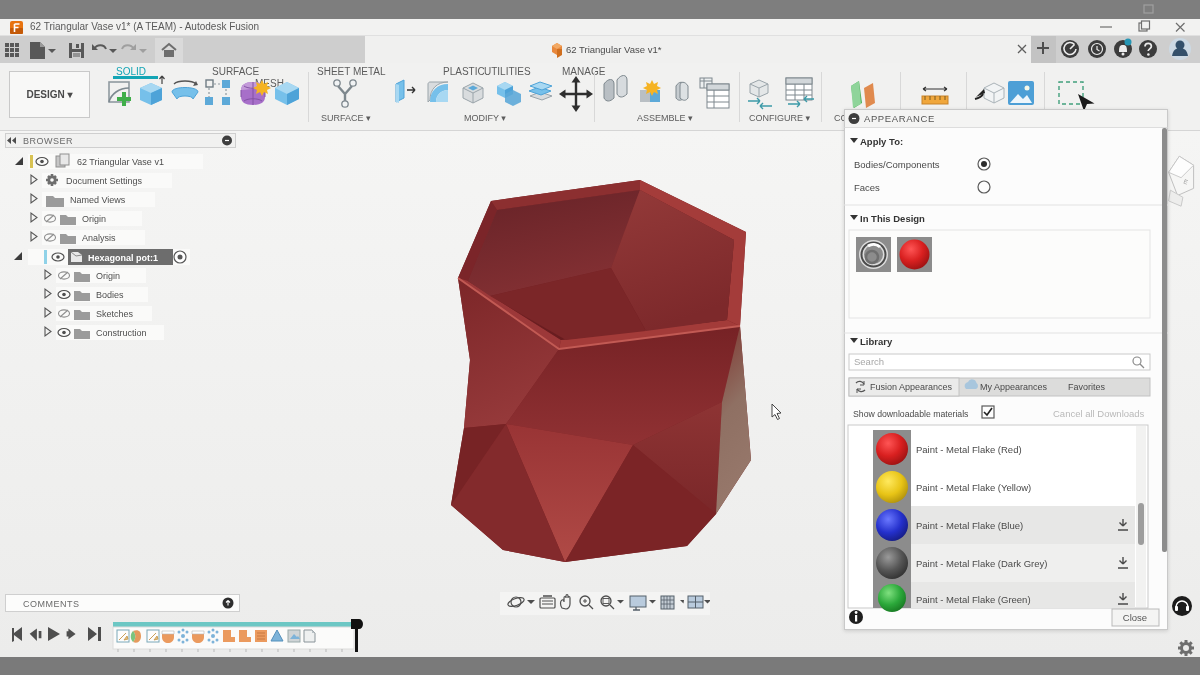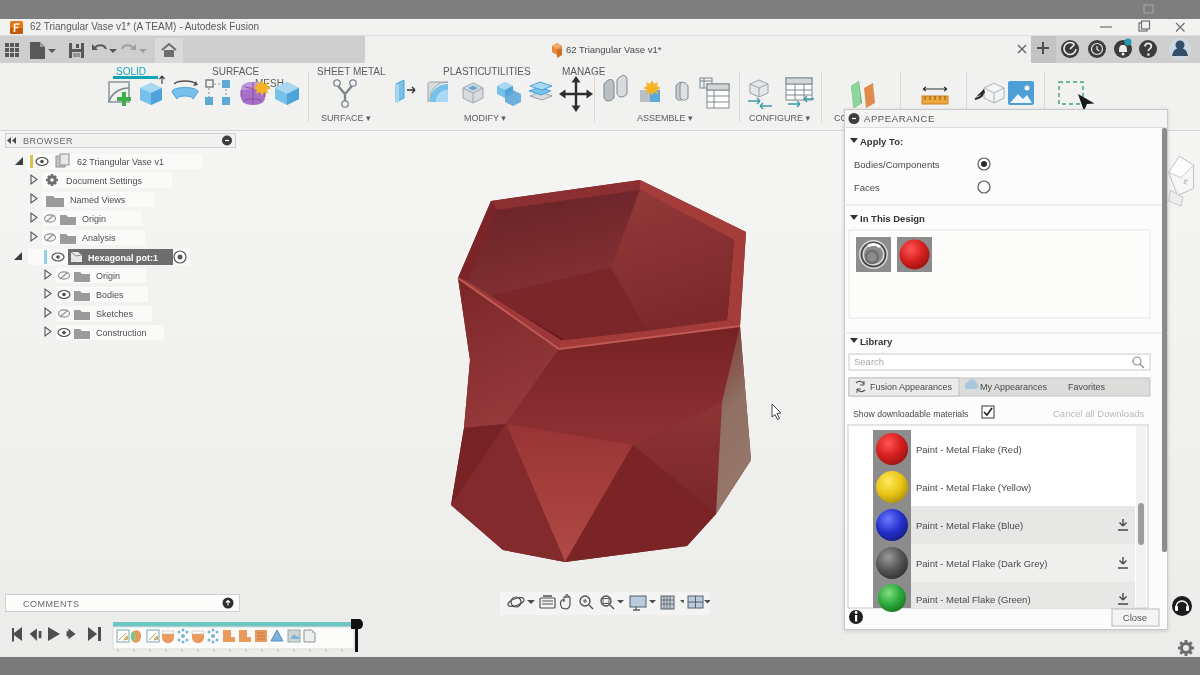--- a/index.html
+++ b/index.html
@@ -25,20 +25,21 @@
 #apanel{left:844px;top:109px;width:324px;height:521px;background:#fcfcfc;border:1px solid #c9c9c9;box-shadow:0 1px 4px rgba(0,0,0,0.15);}
 </style></head>
 <body>
 <div id="app">
 <div class="abs" id="topbar"></div>
 <div class="abs" id="titlebar"></div>
 <div class="abs" id="titletext">62 Triangular Vase v1* (A TEAM) - Autodesk Fusion</div>
 <div class="abs" id="qat"></div>
 <div class="abs" id="tabstrip"></div>
 <div class="abs" id="ribbon"></div>
+<div class="abs" id="designbtn">DESIGN ▾</div>
 <div class="rtab" style="left:116px;color:#14a5b5;">SOLID</div>
 <div class="abs" style="left:113px;top:76px;width:45px;height:3px;background:#14a5b5;"></div>
 <div class="rtab" style="left:180px;margin-left:32px;">SURFACE</div>
 <div class="rtab" style="left:255px;margin-top:12px;">MESH</div>
 <div class="rtab" style="left:317px;text-align:center;">SHEET METAL</div>
 <div class="rtab" style="left:411px;padding-left:32px;">PLASTIC</div>
 <div class="rtab" style="left:484px;">UTILITIES</div>
 <div class="rtab" style="left:562px;">MANAGE</div>
 <div class="glabel" style="left:184px;margin-top:40px;">CREATE ▾</div>
 <div class="glabel" style="left:321px;">SURFACE ▾</div>

